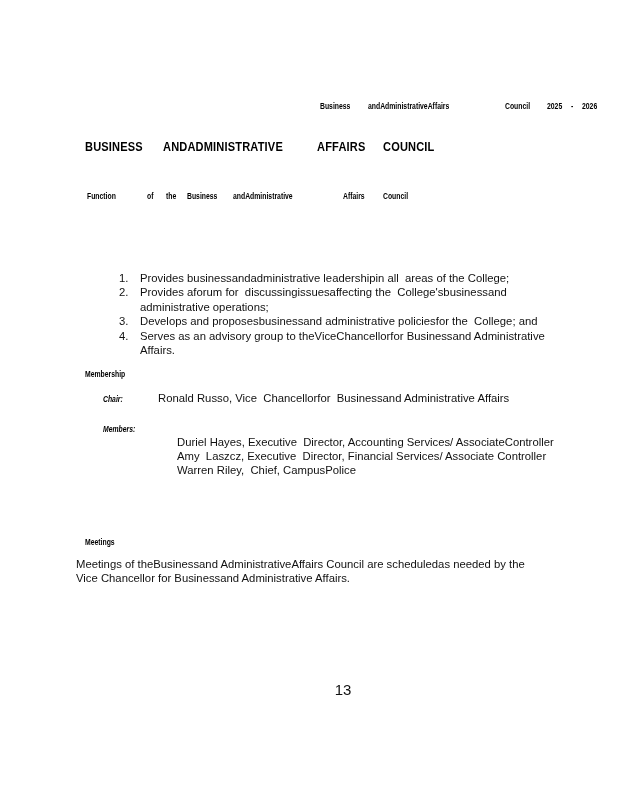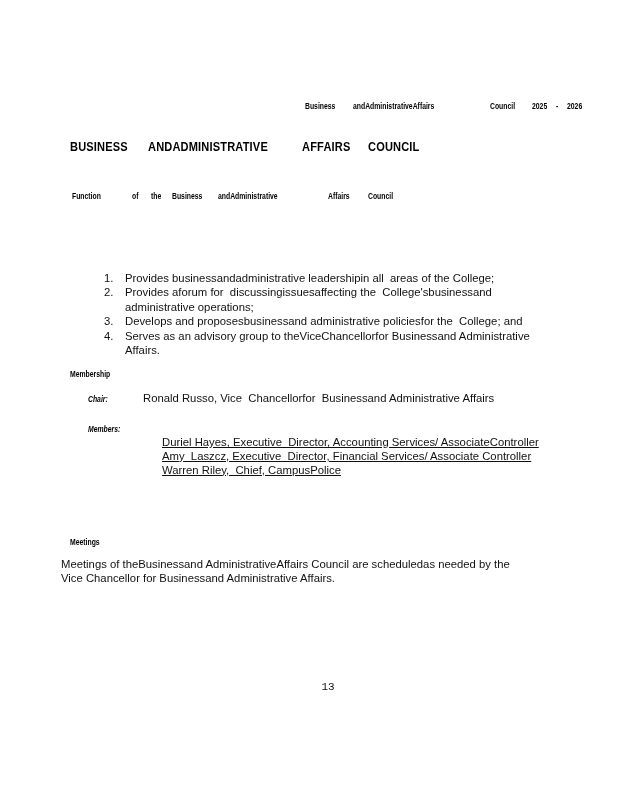--- a/index.html
+++ b/index.html
@@ -4,21 +4,21 @@
 <style>
   * { margin: 0; padding: 0; box-sizing: border-box; }
   html, body { background: #ffffff; }
   body {
     width: 618px; height: 800px;
     position: relative;
     font-family: "Liberation Sans", "DejaVu Sans", sans-serif;
     color: #1a1a1a;
     overflow: hidden;
   }
-  .page { position: absolute; inset: 0; background: #ffffff; }
+  .page { position: absolute; inset: 0; background: #ffffff; margin-left: 15px; }
 
   
   .cond {
     position: absolute;
     display: inline-block;
     white-space: nowrap;
     font-size: 9.5px;
     font-weight: 700;
     color: #000;
     transform: scaleX(0.72);
@@ -53,27 +53,27 @@
     width: 478px;
   }
   .list-row { display: flex; font-size: 11.3px; line-height: 14.4px; color: #111; }
   .list-num { width: 21px; flex: 0 0 21px; }
   .list-item-text { white-space: pre-wrap; }
 
   .members-block {
     position: absolute;
     left: 162px; top: 436px;
   }
-  .member-line { font-size: 11.3px; line-height: 13.8px; color: #111; white-space: pre-wrap; text-decoration: underline; }
+  .member-line { font-size: 11.3px; line-height: 13.8px; color: #111; white-space: pre-wrap; }
 
   .page-number {
     position: absolute;
     left: 70px; top: 681px; width: 516px;
     text-align: center;
-    font-size: 11px; color: #111; font-family: Liberation Mono, monospace;
+    font-size: 15px; color: #111;
   }
 </style>
 </head>
 <body>
 
 <div class="page">
 
   <div>
     <span class="cond" style="left:305px; top:100px;">Business</span>
     <span class="cond" style="left:353px; top:100px;">andAdministrativeAffairs</span>

